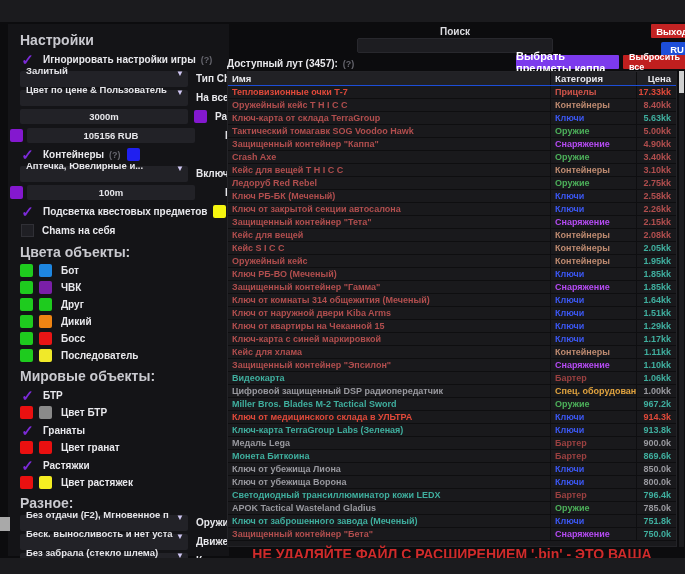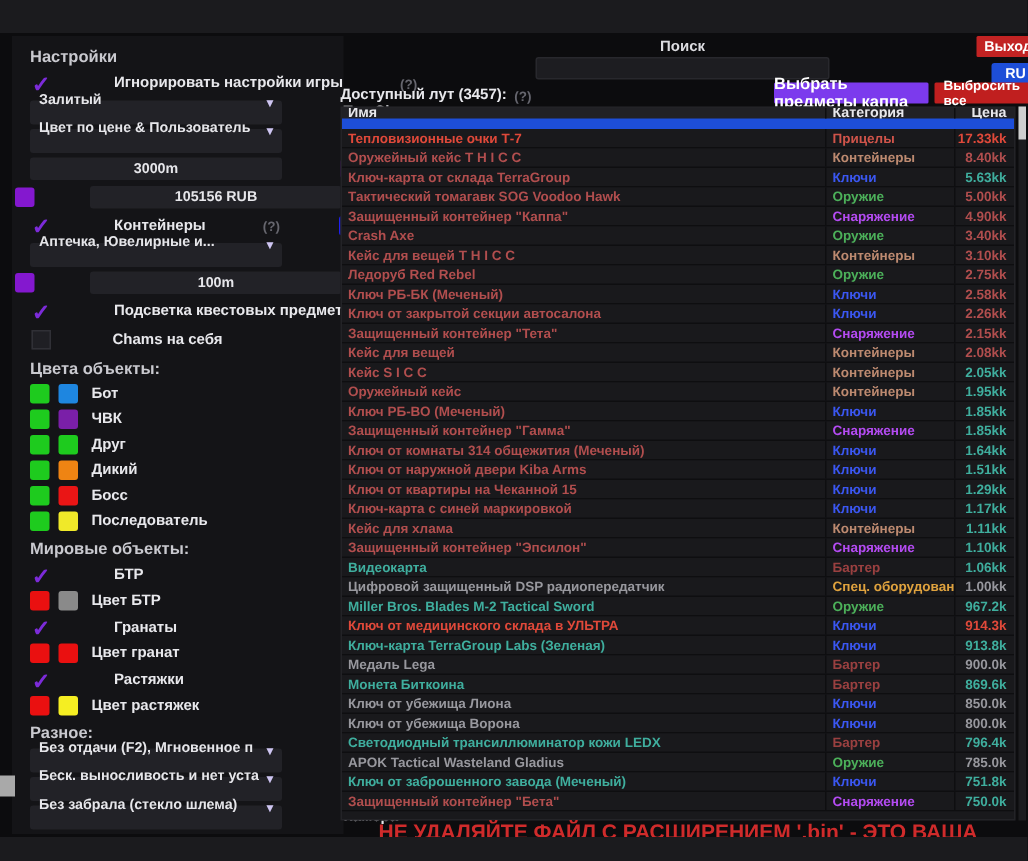--- a/index.html
+++ b/index.html
@@ -4,22 +4,22 @@
 <style>
   * { margin:0; padding:0; box-sizing:border-box; }
   html,body { width:685px; height:574px; overflow:hidden; background:#0c0c0e;
     font-family:"Liberation Sans", sans-serif; font-weight:bold; }
   .topbar { position:absolute; left:0; top:0; width:685px; height:22px; background:#1b1b1e; }
   .bottombar { position:absolute; left:0; top:558px; width:685px; height:16px; background:#1b1b1e; }
 
   
   .sidebar { position:absolute; left:8px; top:24px; width:221px; height:532px;
     background:#141417; padding:6px 0 0 0; }
-  .sec-title { color:#c9c9cf; font-size:11px; padding:2px 0 4px 12px; }
-  .srow { display:flex; align-items:center; height:15px; margin:0 0 4px 0; padding-left:12px;gap:33px; }
+  .sec-title { color:#c9c9cf; font-size:14px; padding:2px 0 4px 12px; }
+  .srow { display:flex; align-items:center; height:15px; margin:0 0 4px 0; padding-left:12px; }
   .srow.tight { margin-bottom:3px; }
   .chk { width:15px; height:14px; display:flex; align-items:center; justify-content:center;
     margin-right:8px; flex:0 0 auto; }
   .chk.on::before { content:"✓"; color:#7c2bd9; font-size:15px; font-weight:bold; }
   .chk.off { background:#1f1f24; border:1px solid #303036; width:13px; height:13px; margin-left:1px; }
   .lbl { color:#e8e8ec; font-size:10px; white-space:nowrap; }
   .help { color:#66666e; font-size:9px; margin-left:5px; }
   .dd { width:168px; height:15px; background:#222227; border-radius:2px; display:flex;
     align-items:center; padding:0 4px 16px 6px; flex:0 0 auto; margin-right:8px; }
   .dd .val { color:#e6e6ea; font-size:9.5px; white-space:nowrap; overflow:hidden; flex:1; }
@@ -48,21 +48,21 @@
 
   
   .loot-head { position:absolute; left:227px; top:56px; width:450px; height:15px; display:flex; align-items:center; }
   .loot-title { color:#e8e8ec; font-size:10px; }
   .btn-kappa { position:absolute; left:516px; top:55px; width:103px; height:14px; background:#7c3aed;
     color:#fff; font-size:11px; display:flex; align-items:center; justify-content:center; border-radius:1px; }
   .btn-discard { position:absolute; left:623px; top:55px; width:74px; height:14px; background:#c01f1f;
     color:#fff; font-size:9px; display:flex; align-items:center; justify-content:flex-start; padding-left:6px; border-radius:1px; }
   .table { position:absolute; left:227px; top:71px; width:450px; height:476px; background:#151518;
     border:1px solid #232327; overflow:hidden; }
-  .thead { display:flex; height:14px; background:#212125; border-bottom:7px solid #1d4ed8; }
+  .thead { display:flex; height:14px; background:#212125; border-bottom:1px solid #1d4ed8; }
   .thead .cell { color:#e8e8ec; font-size:9.5px; }
   .trow { display:flex; height:13px; background:#19191c; border-bottom:1px solid #0e0e10; }
   .cell { display:flex; align-items:center; white-space:nowrap; overflow:hidden; font-size:9px; }
   .cell.name { width:322px; padding-left:4px; }
   .cell.cat  { width:86px; padding-left:4px; border-left:1px solid #0e0e10; }
   .cell.price{ width:40px; justify-content:flex-end; padding-right:5px; border-left:1px solid #0e0e10; }
   .c-red{color:#b14e4e} .c-bright{color:#e0493a} .c-teal{color:#3fae9e} .c-gray{color:#98989e}
   .k-keys{color:#3b57f2} .k-weapons{color:#4cb05a} .k-gear{color:#b44bf2}
   .k-containers{color:#bd8a70} .k-scopes{color:#d0544a} .k-barter{color:#9a4040} .k-special{color:#dfa23e}
   .scrollbar { position:absolute; left:679px; top:71px; width:5px; height:476px; background:#1c1c1f; }

